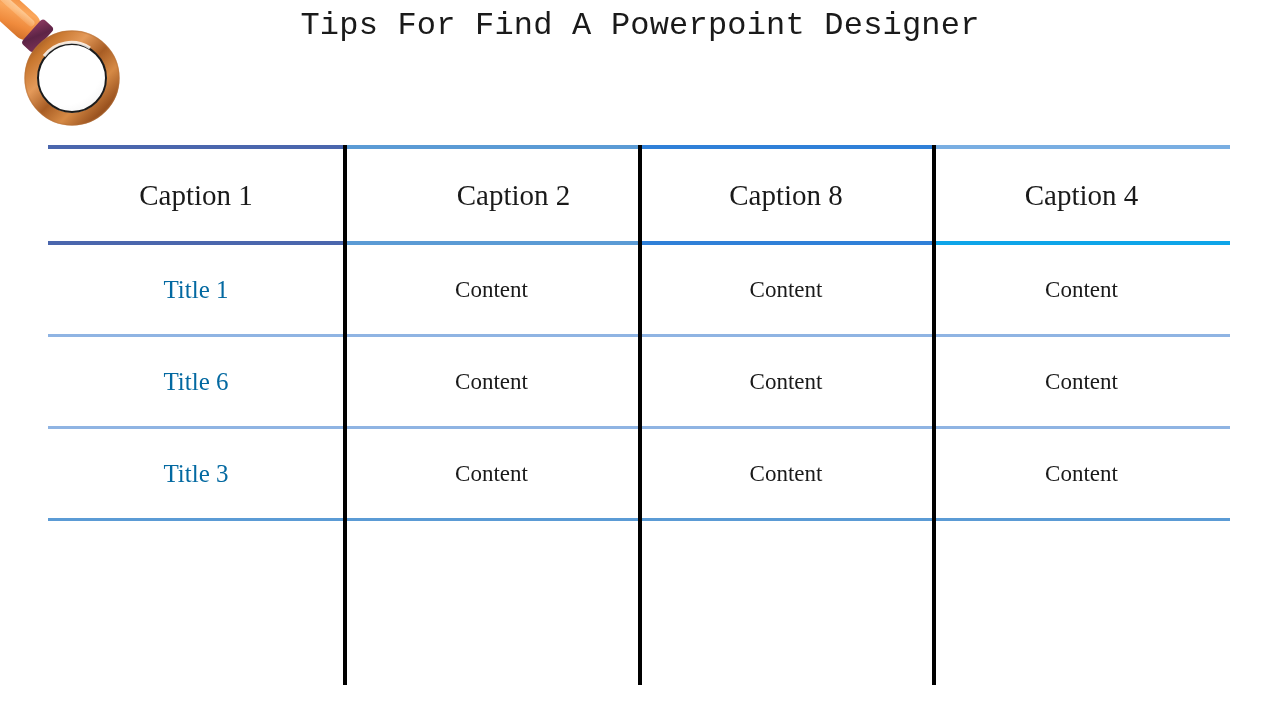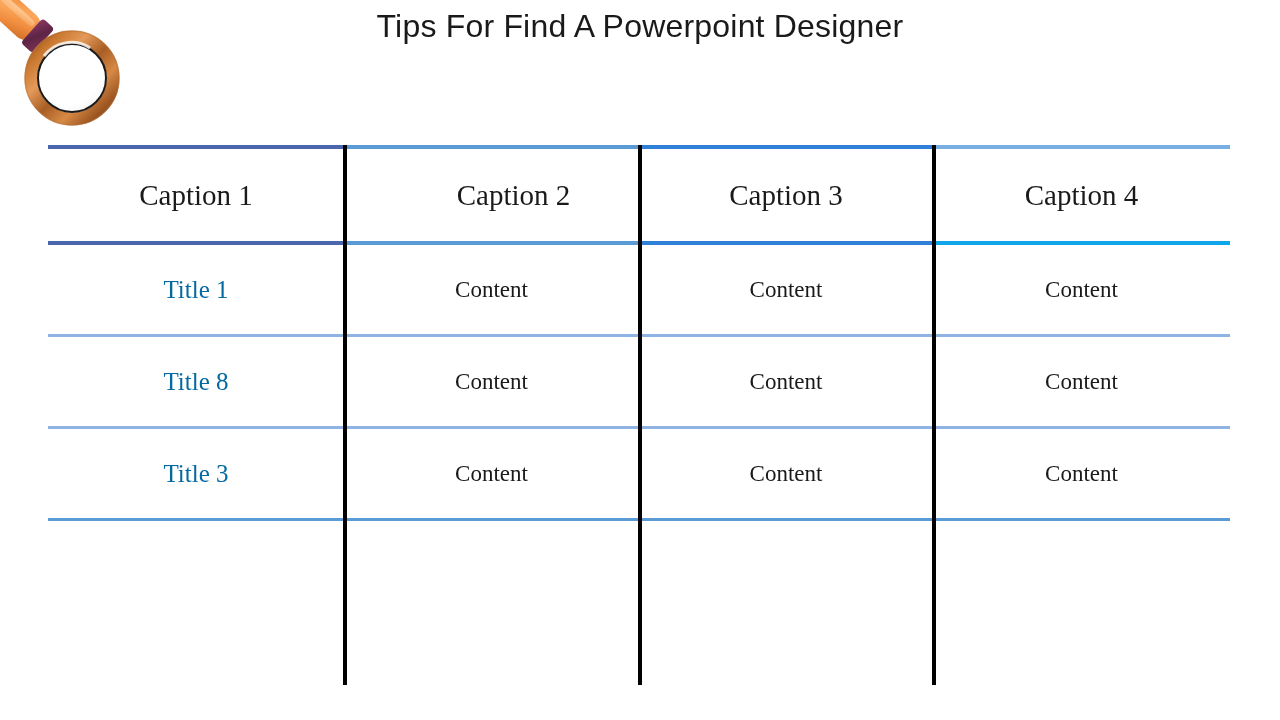--- a/index.html
+++ b/index.html
@@ -23,21 +23,21 @@
     background: #ffffff;
   }
 
   
   .slide-title {
     position: absolute;
     left: 180px;
     top: 6px;
     width: 920px;
     text-align: center;
-    font-family: Liberation Sans, sans-serif;
+    font-family: Liberation Mono, monospace;
     font-size: 32px;
     line-height: 40px;
     color: #1a1a1a;
     letter-spacing: 0.2px;
     white-space: nowrap;
   }
 
   
   .magnifier {
     position: absolute;
@@ -211,21 +211,21 @@
       </colgroup>
       <thead>
         <tr class="header-row">
           <td class="col1">
             <span class="cell-text">Caption 1</span>
           </td>
           <td class="col2">
             <span class="cell-text">Caption 2</span>
           </td>
           <td class="col3">
-            <span class="cell-text">Caption 3</span>
+            <span class="cell-text">Caption 8</span>
           </td>
           <td class="col4">
             <span class="cell-text">Caption 4</span>
           </td>
         </tr>
       </thead>
       <tbody>
         <tr class="body-row">
           <td class="col1">
             <span class="cell-text">Title 1</span>
@@ -235,21 +235,21 @@
           </td>
           <td class="col3">
             <span class="cell-text">Content</span>
           </td>
           <td class="col4">
             <span class="cell-text">Content</span>
           </td>
         </tr>
         <tr class="body-row">
           <td class="col1">
-            <span class="cell-text">Title 8</span>
+            <span class="cell-text">Title 6</span>
           </td>
           <td class="col2">
             <span class="cell-text">Content</span>
           </td>
           <td class="col3">
             <span class="cell-text">Content</span>
           </td>
           <td class="col4">
             <span class="cell-text">Content</span>
           </td>

